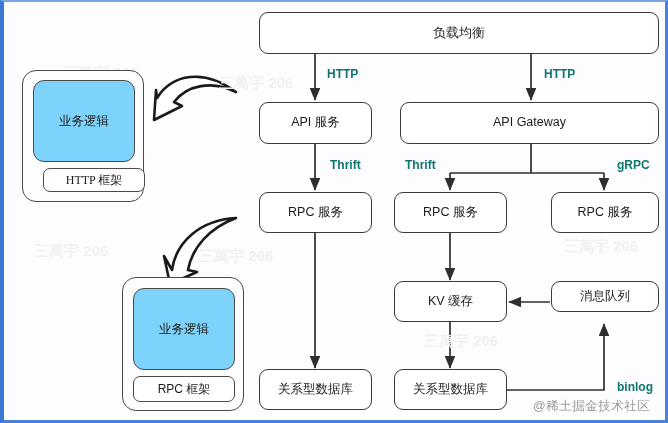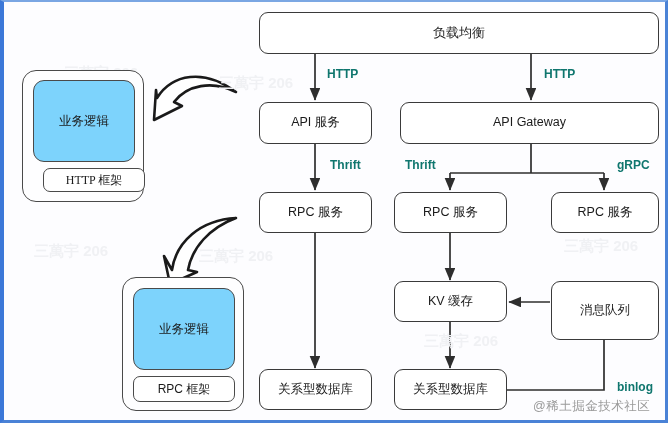--- a/index.html
+++ b/index.html
@@ -128,21 +128,21 @@
   <div class="node mid" style="left:396px;top:100px;width:259px;height:42px;">API Gateway</div>
 
   <div class="node mid" style="left:255px;top:190px;width:113px;height:41px;">RPC 服务</div>
 
   <div class="node mid" style="left:390px;top:190px;width:113px;height:41px;">RPC 服务</div>
 
   <div class="node mid" style="left:547px;top:190px;width:108px;height:41px;">RPC 服务</div>
 
   <div class="node mid" style="left:390px;top:279px;width:113px;height:41px;">KV 缓存</div>
 
-  <div class="node mid" style="left:547px;top:279px;width:108px;height:59px;">消息队列</div>
+  <div class="node mid" style="left:547px;top:279px;width:108px;height:31px;">消息队列</div>
 
   <div class="node mid" style="left:255px;top:367px;width:113px;height:41px;">关系型数据库</div>
 
   <div class="node mid" style="left:390px;top:367px;width:113px;height:41px;">关系型数据库</div>
 
   <div class="edge-label" style="left:323px;top:65px;">HTTP</div>
   <div class="edge-label" style="left:540px;top:65px;">HTTP</div>
   <div class="edge-label" style="left:326px;top:156px;">Thrift</div>
   <div class="edge-label" style="left:401px;top:156px;">Thrift</div>
   <div class="edge-label" style="left:613px;top:156px;">gRPC</div>

